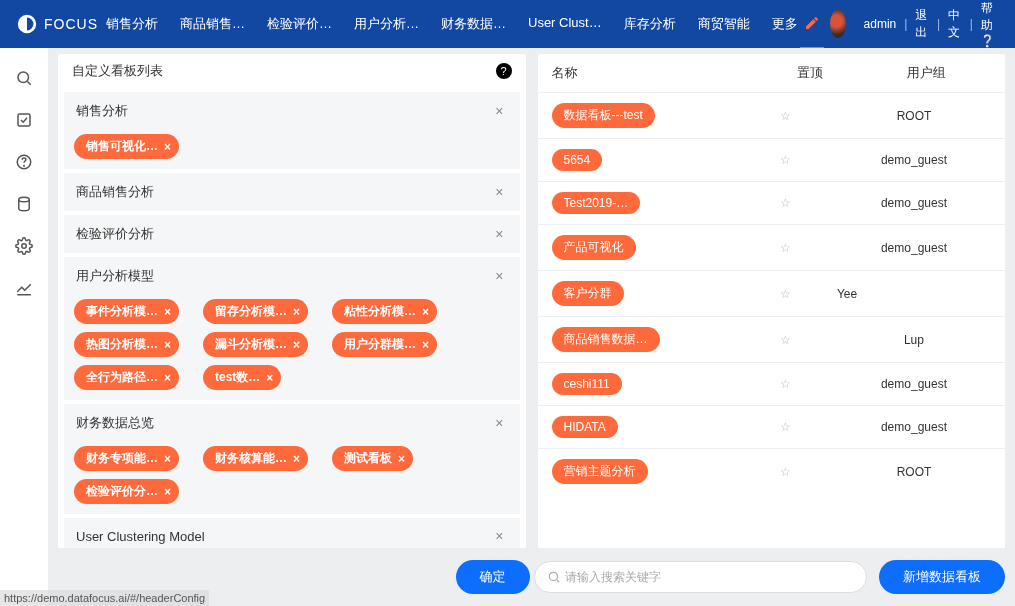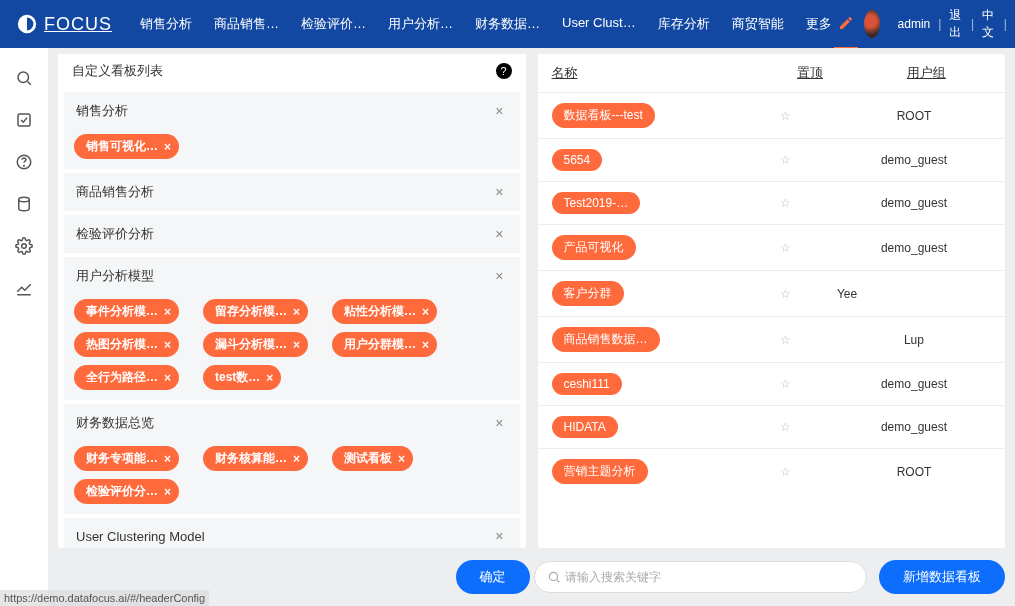--- a/index.html
+++ b/index.html
@@ -1,20 +1,20 @@
 <!DOCTYPE html>
 <html><head>
 <meta charset="utf-8">
 <style>
   * { box-sizing: border-box; margin: 0; padding: 0; font-family: "Microsoft YaHei", Arial, sans-serif; }
   body { background: #f0f0f0; width: 1015px; height: 606px; overflow: hidden; position: relative; }
 
   
   .header { height: 48px; background: #1248a2; display: flex; align-items: center; color: #fff; font-size: 13px; padding: 0 16px; }
-  .logo { display:flex; align-items:center; font-size: 18px; font-weight: 500; margin-right: 28px; letter-spacing:1px;text-decoration:underline;}
+  .logo { display:flex; align-items:center; font-size: 14px; font-weight: 500; margin-right: 8px; letter-spacing:1px;}
   .logo svg { margin-right:6px; }
   .nav { display: flex; flex: 1; gap: 22px; }
   .nav-item { cursor: pointer; white-space:nowrap; }
   .edit-icon { color:#ff6a3d; margin-left:6px; position:relative;}
   .edit-icon:after{content:"";position:absolute;left:-4px;right:-4px;bottom:-15px;height:2px;background:#ff6a3d;}
   .avatar { width:28px; height:28px; border-radius:50%; background: radial-gradient(circle at 40% 40%, #d9533a 30%, #3a2a25 70%); margin: 0 10px; }
   .header-right { display:flex; align-items:center; gap:8px; font-size:12px;}
   .sep { opacity:.6;}
 
   .body-wrap { display:flex; height: calc(606px - 48px); }
@@ -36,21 +36,21 @@
 
   .left-scroll { flex:1; overflow-y:auto; padding: 0 6px 6px 6px; }
   .group { background:#f5f6f7; margin:4px 0; }
   .group-head { display:flex; align-items:center; justify-content:space-between; padding:10px 12px; font-size:13px; color:#333;}
   .group-x { color:#888; font-size:14px; cursor:pointer; padding:0 4px;}
   .chips { padding: 4px 10px 10px; display:flex; flex-wrap:wrap; gap:8px 24px;font-weight:bold;}
   .chip { background:#ff6a3d; color:#fff; border-radius:14px; font-size:12px; padding:4px 8px 4px 12px; display:flex; align-items:center; gap:6px; white-space:nowrap;}
   .chip .cx { font-size:12px; cursor:pointer; opacity:.95;}
 
   
-  .right-head { display:flex; padding:10px 14px; font-size:13px; color:#333; border-bottom:0;text-decoration:underline;}
+  .right-head { display:flex; padding:10px 14px; font-size:13px; color:#333; border-bottom:0;}
   .col-name { flex:1.6;}
   .col-pin { flex:.8; text-align:center;}
   .col-group { flex:1; text-align:center;}
   .right-scroll { flex:1; overflow-y:auto; }
   table.tbl { width:100%; border-collapse:collapse; font-size:12px; color:#333;}
   .tbl td { border-top:1px solid #eee; padding:10px 14px; vertical-align:middle;}
   .name-chip { background:#ff6a3d; color:#fff; border-radius:14px; padding:4px 12px; display:inline-flex; align-items:center; max-width:120px;}
   .name-chip span{overflow:hidden;text-overflow:ellipsis;white-space:nowrap;}
   .star { color:#bbb; cursor:pointer; }
 

